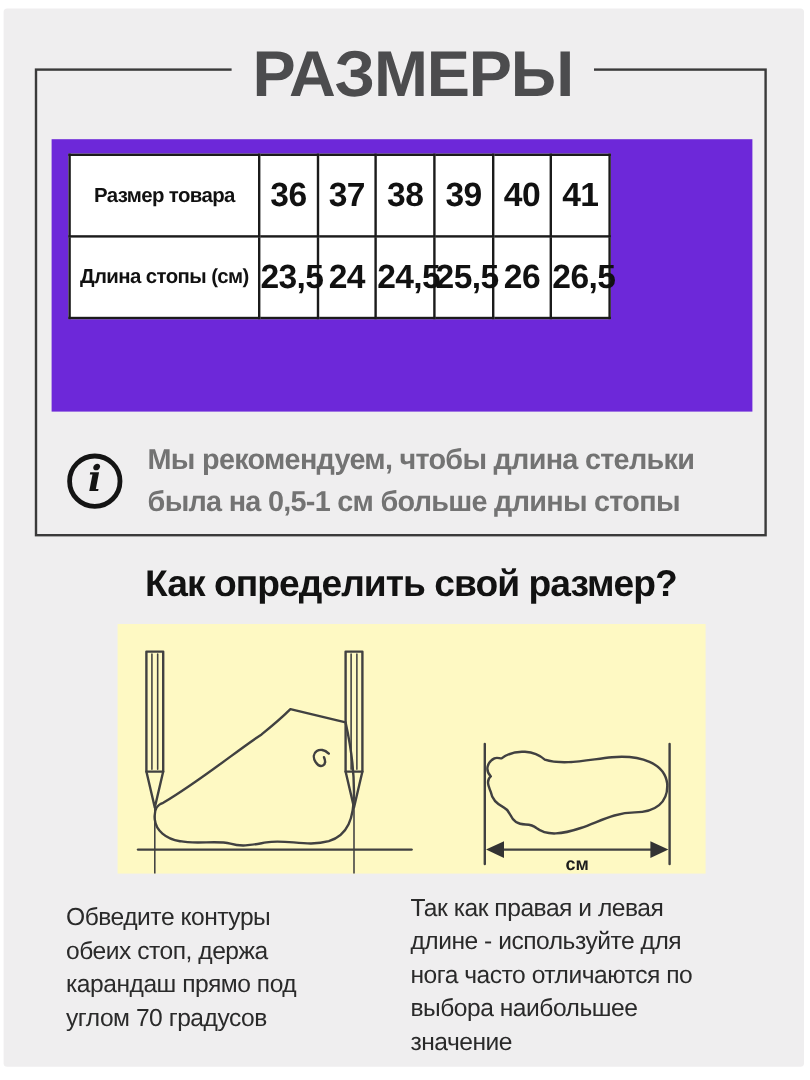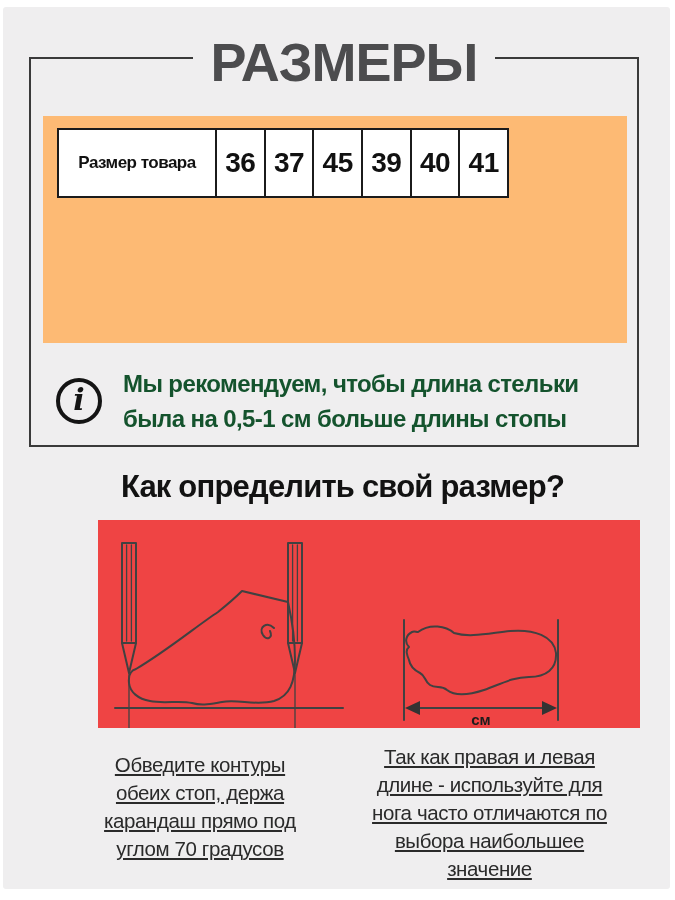--- a/index.html
+++ b/index.html
@@ -20,21 +20,21 @@
     font-size:54px; line-height:58px; font-weight:bold;
     letter-spacing:-1px; color:#4c4c4e;padding-left:13px;
   }
   .title span { background:#efeeef; padding:0 18px; }
   .frame {
     position:absolute; left:29px; top:57px; width:610px; height:390px;
     border:2px solid #3a3a3a; z-index:1;
   }
   .table-panel {
     position:absolute; left:43px; top:116px; width:584px; height:227px;
-    background:#fdba74; z-index:2;
+    background:#6d28d9; z-index:2;
   }
   table.size-table {
     border-collapse:collapse; table-layout:fixed;
     width:452px; margin:12px 0 0 14px;
     background:#fff;
   }
   table.size-table td {
     border:2px solid #1b1b1b; text-align:center; vertical-align:middle;
     height:68px; padding:0; color:#111;
     font-weight:bold; font-size:28px; letter-spacing:-0.5px;
@@ -50,33 +50,33 @@
     flex-shrink:0; width:46px; height:46px; border-radius:50%;
     border:4px solid #141414; background:transparent;
     display:flex; align-items:center; justify-content:center;
   }
   .info-icon i {
     font-family:"DejaVu Serif", serif; font-style:italic; font-weight:bold;
     font-size:30px; line-height:30px; color:#141414; margin-top:-2px;
   }
   .info-text {
     font-size:24px; line-height:35px; font-weight:bold;
-    letter-spacing:-0.6px; color:#14532d; white-space:nowrap;
+    letter-spacing:-0.6px; color:#737373; white-space:nowrap;
   }
   .subtitle {
     position:absolute; top:469px; left:5px; width:675px; text-align:center;
     font-size:31px; line-height:36px; font-weight:bold;
     letter-spacing:-0.8px; color:#121212;
   }
   .illus-panel {
-    position:absolute; left:98px; top:520px; width:542px; height:208px;
-    background:#ef4444;
-  }
-  .caption { text-align:center; color:#2a2a2a; font-size:20.5px;
-    line-height:28px; letter-spacing:-0.4px;text-decoration:underline; }
+    position:absolute; left:98px; top:520px; width:490px; height:208px;
+    background:#fef9c3;
+  }
+  .caption { text-align:left; color:#2a2a2a; font-size:20.5px;
+    line-height:28px; letter-spacing:-0.4px; }
   .caption div { white-space:nowrap; }
   .caption-left  { position:absolute; left:55px;  top:751px; width:290px; }
   .caption-right { position:absolute; left:342px; top:743px; width:295px; }
   svg text.cm {
     font-family:"Liberation Sans", sans-serif; font-weight:bold;
     font-size:15px; fill:#1d1d1d;
   }
 </style>
 </head>
 <body>
@@ -89,24 +89,33 @@
 
 <div class="frame"></div>
 
 <div class="table-panel">
   <table class="size-table">
     <tbody>
       <tr>
         <td class="lbl">Размер товара</td>
         <td>36</td>
         <td>37</td>
-        <td>45</td>
+        <td>38</td>
         <td>39</td>
         <td>40</td>
         <td>41</td>
+      </tr>
+      <tr>
+        <td class="lbl">Длина стопы (см)</td>
+        <td>23,5</td>
+        <td>24</td>
+        <td>24,5</td>
+        <td>25,5</td>
+        <td>26</td>
+        <td>26,5</td>
       </tr>
     </tbody>
   </table>
 </div>
 
 <div class="info-row">
   <span class="info-icon">
       <i>i</i>
     </span>
   <div class="info-text">

